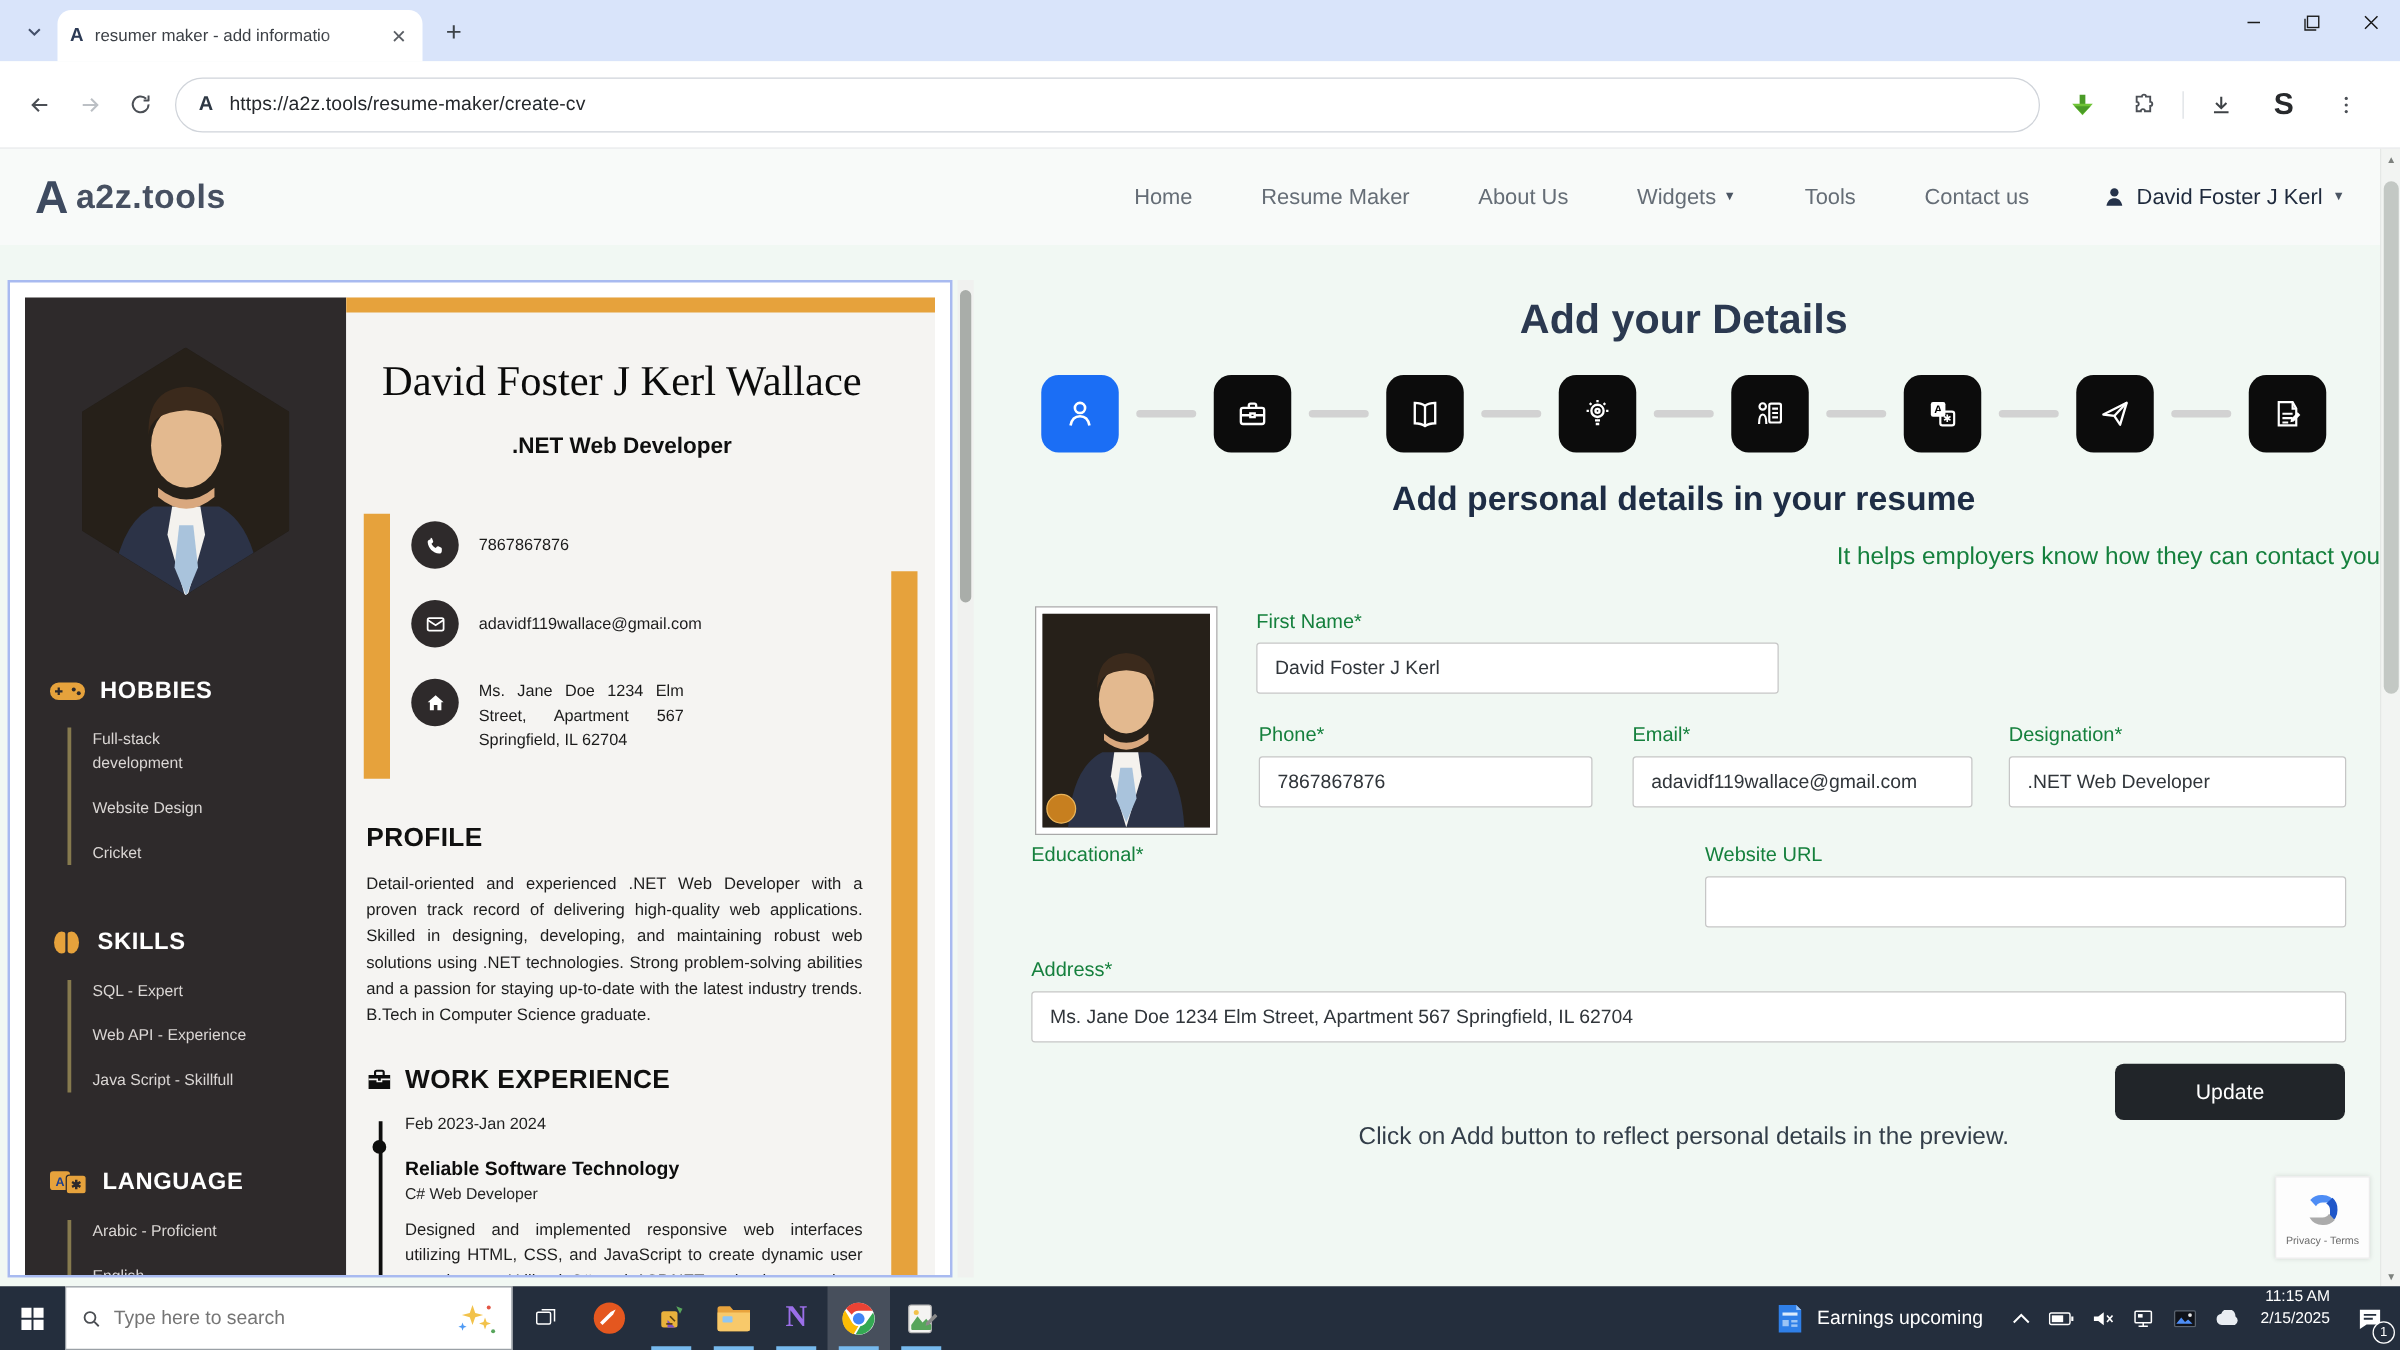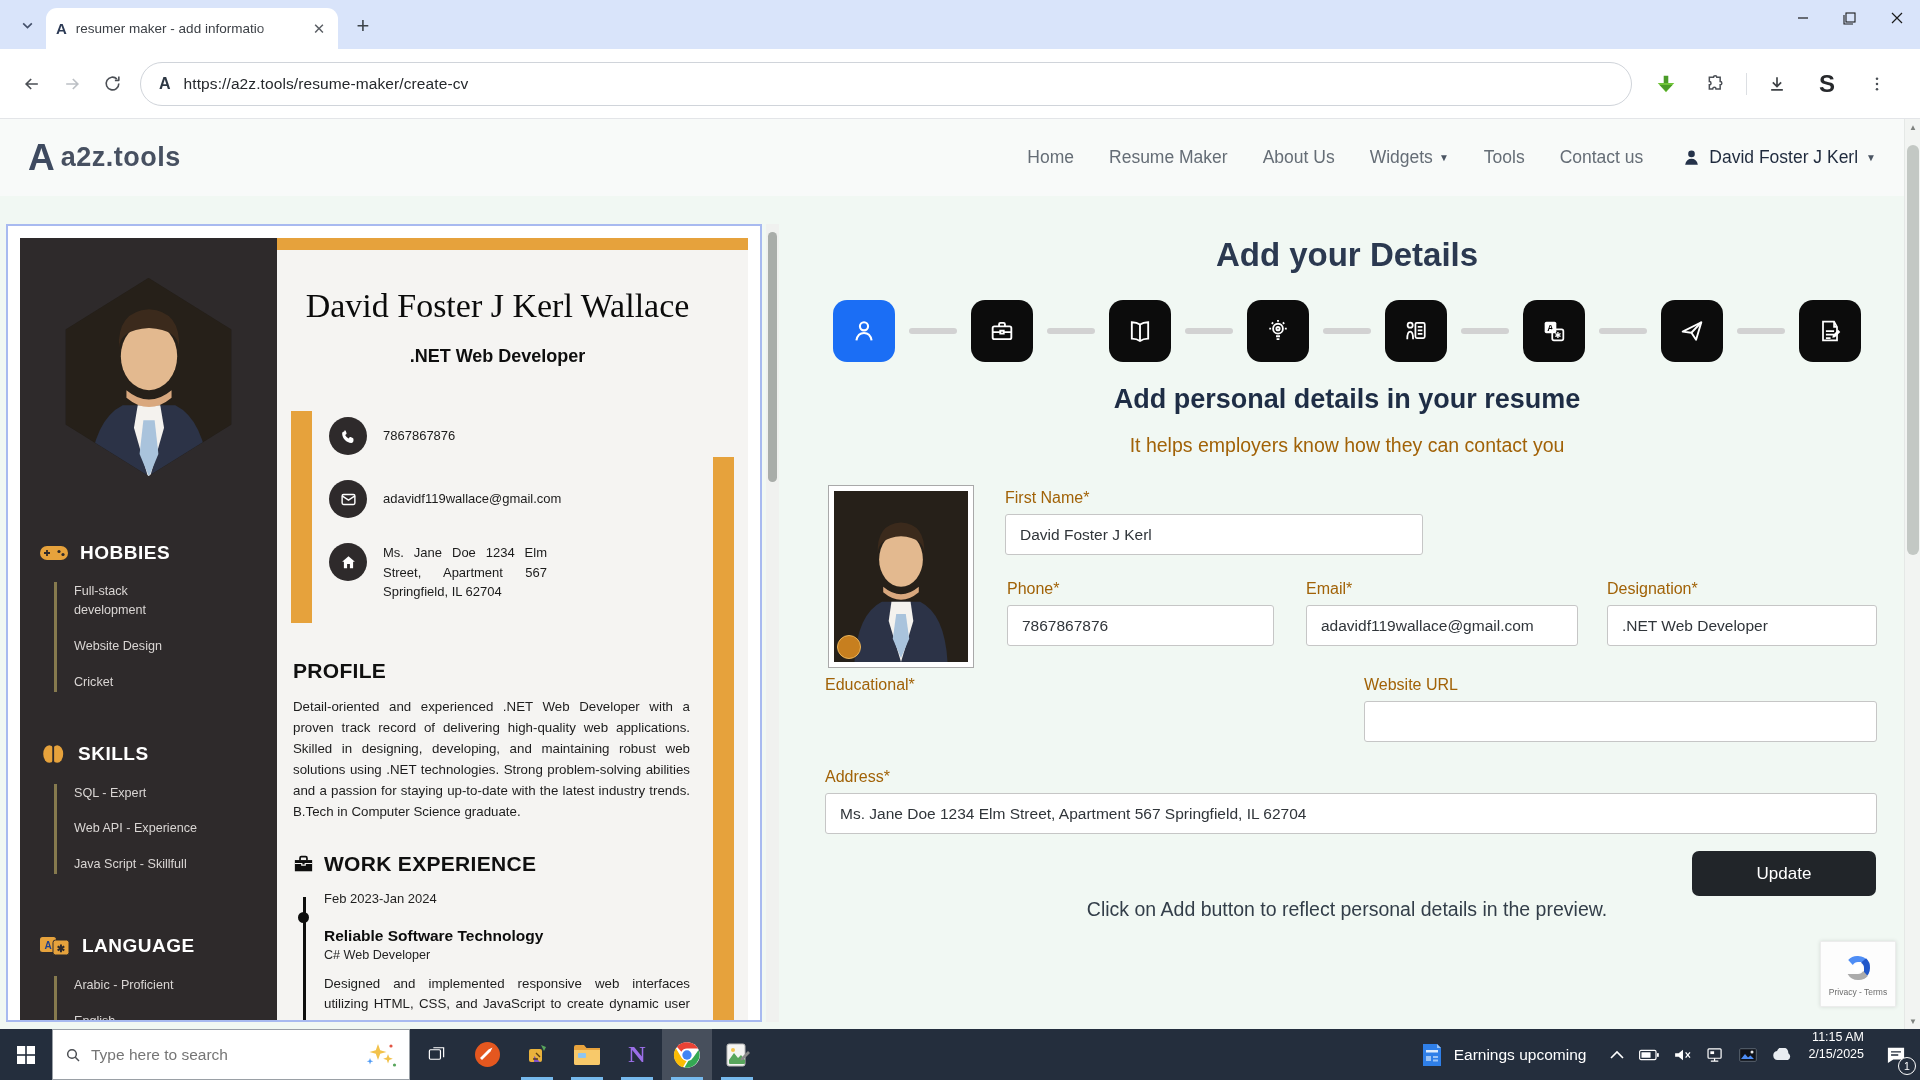--- a/index.html
+++ b/index.html
@@ -24,21 +24,21 @@
   .url-site-icon{font-weight:bold;font-size:16px;color:#2e3844}
   .url-text{font-size:15.5px;color:#25282c;letter-spacing:.1px}
   .toolbar-right{display:flex;align-items:center;gap:10px;margin-left:14px}
   .tdivider{width:1px;height:22px;background:#dcdfe3}
 
   
   .siteheader{position:absolute;top:119px;left:0;width:1904px;height:77px;background:#f8faf9;display:flex;align-items:center;padding:0 28px}
   .logo{display:flex;align-items:center;gap:6px}
   .logo-mark{font-size:37px;font-weight:bold;color:#3e4a60;line-height:1}
   .logo-text{font-size:27px;font-weight:bold;color:#475061;letter-spacing:.5px}
-  .mainnav{margin-left:auto;display:flex;align-items:flex-end;gap:35px;font-size:17.5px;color:#656d76}
+  .mainnav{margin-left:auto;display:flex;align-items:flex-end;gap:55px;font-size:17.5px;color:#656d76}
   .navitem{display:flex;align-items:center;gap:6px;cursor:pointer}
   .caret{font-size:10px;color:#4b5563}
   .useritem{display:flex;align-items:center;gap:8px;color:#1f2a3d;margin-left:4px}
 
   
   .main{position:absolute;top:196px;left:0;width:1904px;height:833px;background:#f1f8f3}
 
   
   .preview-panel{position:absolute;left:6px;top:28px;width:756px;height:798px;background:#fff;border:2px solid #a8baf0;padding:12px;overflow:hidden}
   .resume{display:flex;min-height:1150px}
@@ -81,27 +81,27 @@
   .preview-scrollbar{position:absolute;left:766px;top:28px;width:13px;height:798px;background:#f0f1ef}
   .pthumb{position:absolute;left:2px;top:8px;width:9px;height:250px;background:#a9ada9;border-radius:5px}
 
   
   .fa-title{position:absolute;left:790px;width:1114px;top:40px;text-align:center;font-size:33px;font-weight:bold;color:#2b3950}
   .steps{position:absolute;left:790px;width:1114px;top:104px;display:flex;justify-content:center;align-items:center}
   .step{width:62px;height:62px;border-radius:14px;background:#0c0c0c;display:flex;align-items:center;justify-content:center}
   .step.active{background:#1b6ef5}
   .connector{width:48px;height:6px;border-radius:3px;background:#d2d2d2;margin:0 14px}
   .fa-h2{position:absolute;left:790px;width:1114px;top:188px;text-align:center;font-size:27px;font-weight:600;color:#1e2d45}
-  .fa-sub{position:absolute;left:790px;width:1114px;top:238px;text-align:center;font-size:19.5px;color:#a16207}
+  .fa-sub{position:absolute;left:790px;width:1114px;top:238px;text-align:right;font-size:19.5px;color:#15803d}
   .photo-box{position:absolute;left:828px;top:289px;width:146px;height:183px;background:#fff;border:1px solid #a9a9a9;padding:5px}
   .photo-box .pb-inner{position:relative;width:100%;height:100%;background:#221e1b;overflow:hidden}
   .pb-inner svg{width:100%;height:100%;display:block}
   .pb-badge{position:absolute;left:3px;bottom:3px;width:24px;height:24px;border-radius:50%;background:#c77f1f;border:1px solid #e9b45a}
   .fld{position:absolute}
-  .flabel{font-size:16px;color:#a16207;margin-bottom:7px}
+  .flabel{font-size:16px;color:#15803d;margin-bottom:7px}
   .finput{width:100%;height:41px;border:1px solid #c6c6c6;border-radius:3px;background:#fff;padding:0 14px;font-size:15.5px;color:#30353a;font-family:"Liberation Sans",sans-serif;outline:none}
   .update-btn{position:absolute;left:1692px;top:655px;width:184px;height:45px;background:#212529;color:#fff;border:none;border-radius:7px;font-size:17px;font-family:"Liberation Sans",sans-serif;cursor:pointer}
   .fa-note{position:absolute;left:790px;width:1114px;top:702px;text-align:center;font-size:19.5px;color:#333e49}
   .recaptcha{position:absolute;left:1820px;top:745px;width:76px;height:66px;background:#fdfdfd;border:1px solid #ececec;box-shadow:0 0 4px rgba(0,0,0,.12);display:flex;flex-direction:column;align-items:center;justify-content:center;gap:3px}
   .recaptcha-text{font-size:8.5px;color:#6c6c6c}
 
   .vscroll{position:absolute;right:0;top:119px;width:16px;height:910px;background:#f2f4f2;border-left:1px solid #e5e8e6}
   .varrow{position:absolute;left:0;width:16px;height:16px;display:flex;align-items:center;justify-content:center;font-size:8px;color:#7e827f}
   .vthumb{position:absolute;left:2px;top:26px;width:12px;height:410px;background:#c3c8c4;border-radius:6px}
 

